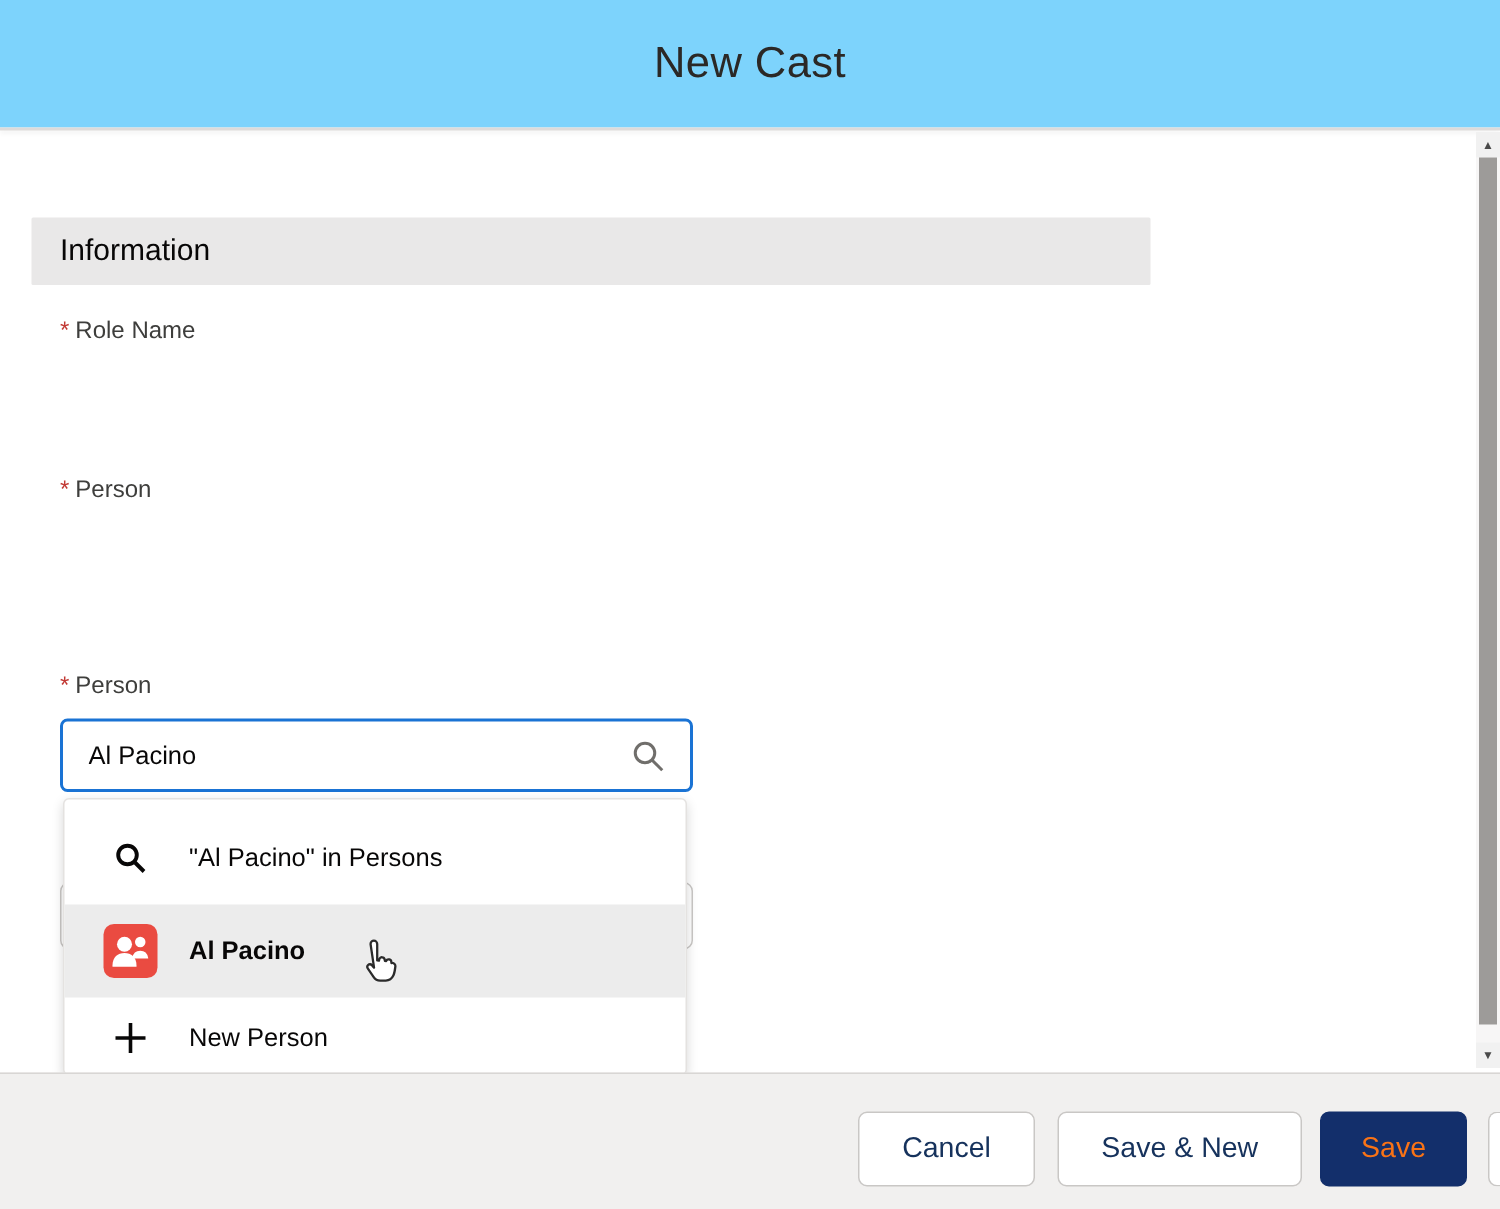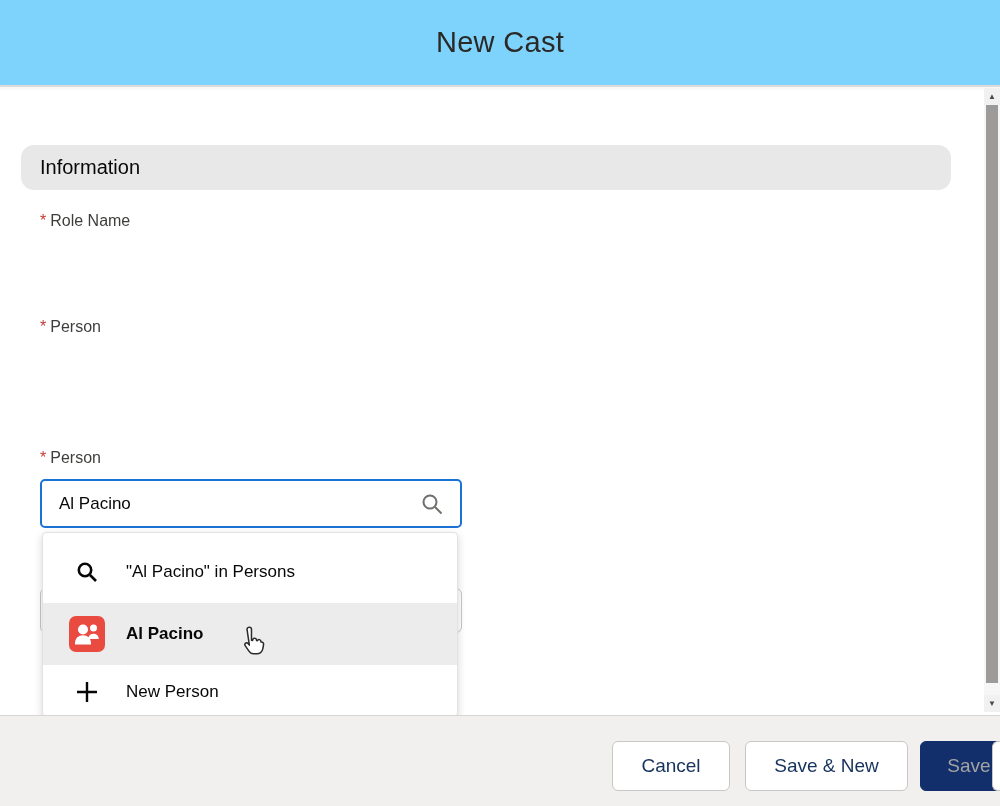--- a/index.html
+++ b/index.html
@@ -6,21 +6,21 @@
   html,body { background:#fff; }
   body { font-family:"Liberation Sans", sans-serif; color:#080707; }
   .page { position:relative; width:1000px; height:806px; background:#fff; overflow:hidden; }
 
   
   .modal-header { position:absolute; top:0; left:0; width:1000px; height:85px; background:#7dd3fc; }
   .modal-title { width:100%; text-align:center; line-height:85px; font-size:29px; font-weight:300; color:#2b2826; letter-spacing:.3px; }
   .header-divider { position:absolute; top:85px; left:0; width:1000px; height:2px; background:#dddbda; box-shadow:0 2px 3px rgba(0,0,0,.06); }
 
   
-  .info-bar { position:absolute; left:21px; top:145px; width:930px; height:45px; background:#e9e8e8; border-radius:13px; }
+  .info-bar { position:absolute; left:21px; top:145px; width:746px; height:45px; background:#e9e8e8; border-radius:1px; }
   .info-bar span { display:block; padding-left:19px; line-height:45px; font-size:20px; color:#080707; }
 
   
   .field-label { position:absolute; left:40px; font-size:16px; color:#3e3e3c; }
   .req { color:#c23934; margin-right:4px; }
   .text-input { position:absolute; left:40px; width:422px; height:49px; border:1px solid #c9c7c5; border-radius:5px; background:#fff; font-family:"Liberation Sans",sans-serif; font-size:17px; color:#080707; padding:0 40px 0 17px; outline:none; }
   .text-input.plain { padding-right:17px; }
   .text-input.focused { border:2px solid #1a73d4; }
 
   
@@ -52,23 +52,23 @@
 
   
   .scrollbar { position:absolute; left:984px; top:88px; width:16px; height:624px; background:#f7f6f6; z-index:4; }
   .sb-btn { position:absolute; left:0; width:16px; height:17px; background:#f1f1f1; color:#4a4a4a; font-size:8px; text-align:center; line-height:17px; cursor:pointer; }
   .sb-btn.up { top:0; }
   .sb-btn.down { bottom:0; }
   .sb-thumb { position:absolute; left:2px; top:17px; width:12px; height:578px; background:#9d9b99; cursor:pointer; }
 
   
   .modal-footer { position:absolute; left:0; top:715px; width:1000px; height:91px; background:#f1f0ef; border-top:1px solid #d8d6d4; z-index:10; }
-  .btn { position:absolute; top:25px; height:50px; border-radius:6px; font-family:"Liberation Sans",sans-serif; font-size:19px; cursor:pointer;margin-left:40px; }
+  .btn { position:absolute; top:25px; height:50px; border-radius:6px; font-family:"Liberation Sans",sans-serif; font-size:19px; cursor:pointer; }
   .btn.neutral { background:#fff; border:1px solid #c9c7c5; color:#16325c; }
-  .btn.brand { background:#132f6b; border:1px solid #132f6b; color:#a3a3a3; }
+  .btn.brand { background:#132f6b; border:1px solid #132f6b; color:#f97316; }
   .btn-cancel { left:572px; width:118px; }
   .btn-savenew { left:705px; width:163px; }
   .btn-save { left:880px; width:98px; }
   .btn-sliver { position:absolute; left:992px; top:25px; width:8px; height:50px; background:#fff; border:1px solid #c9c7c5; border-right:none; border-radius:6px 0 0 6px; }
 </style>
 </head>
 <body>
 
 <div class="page">
 

